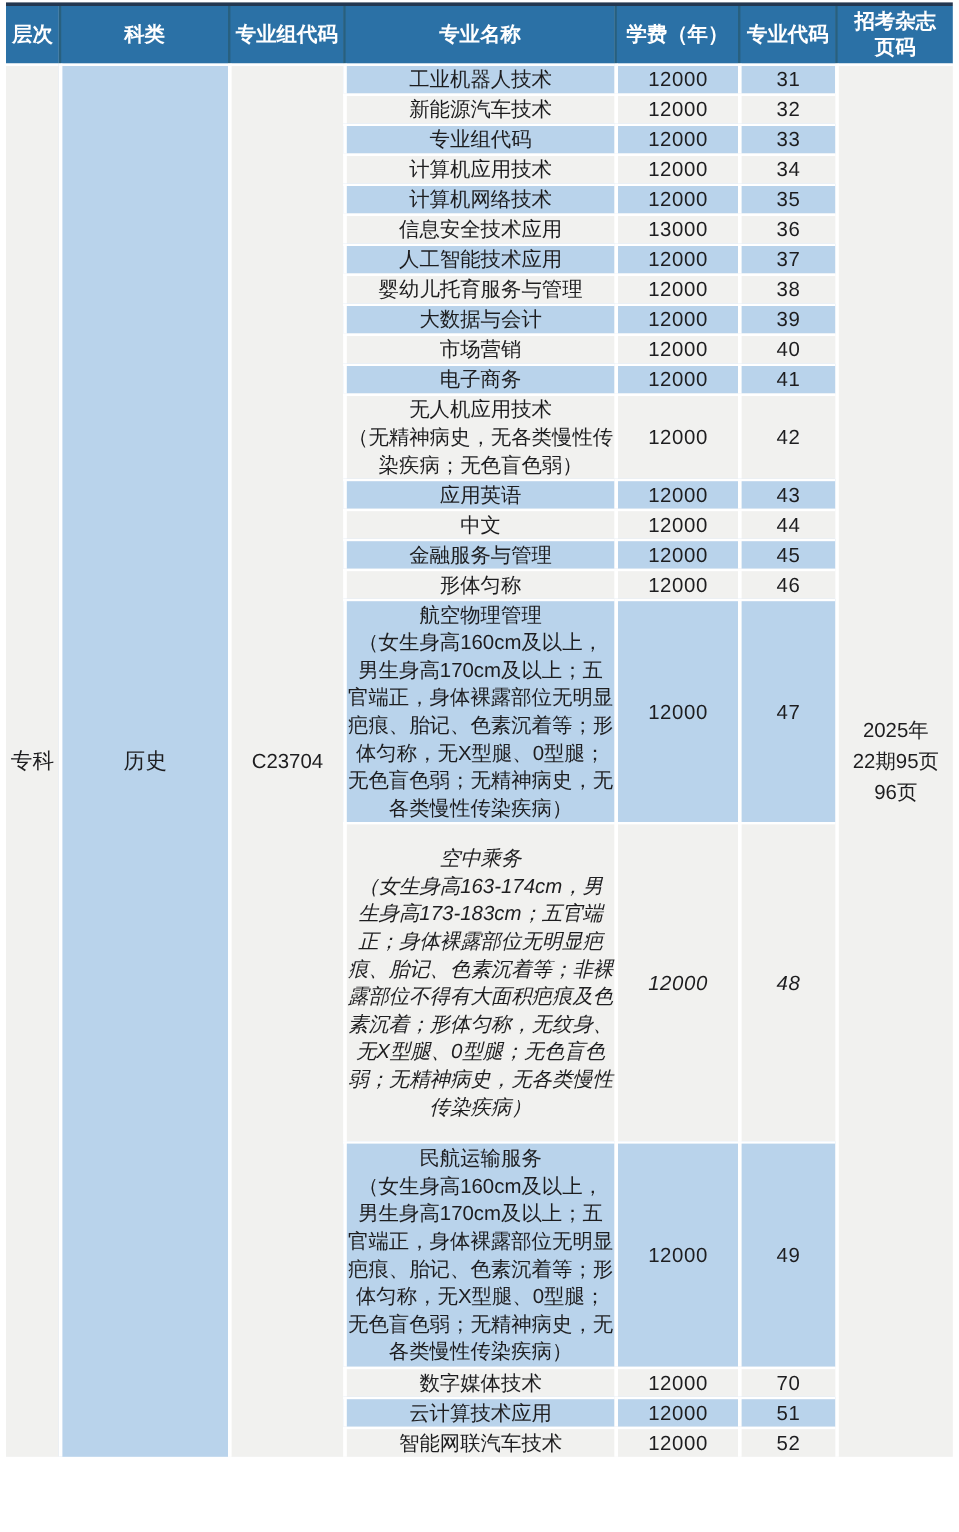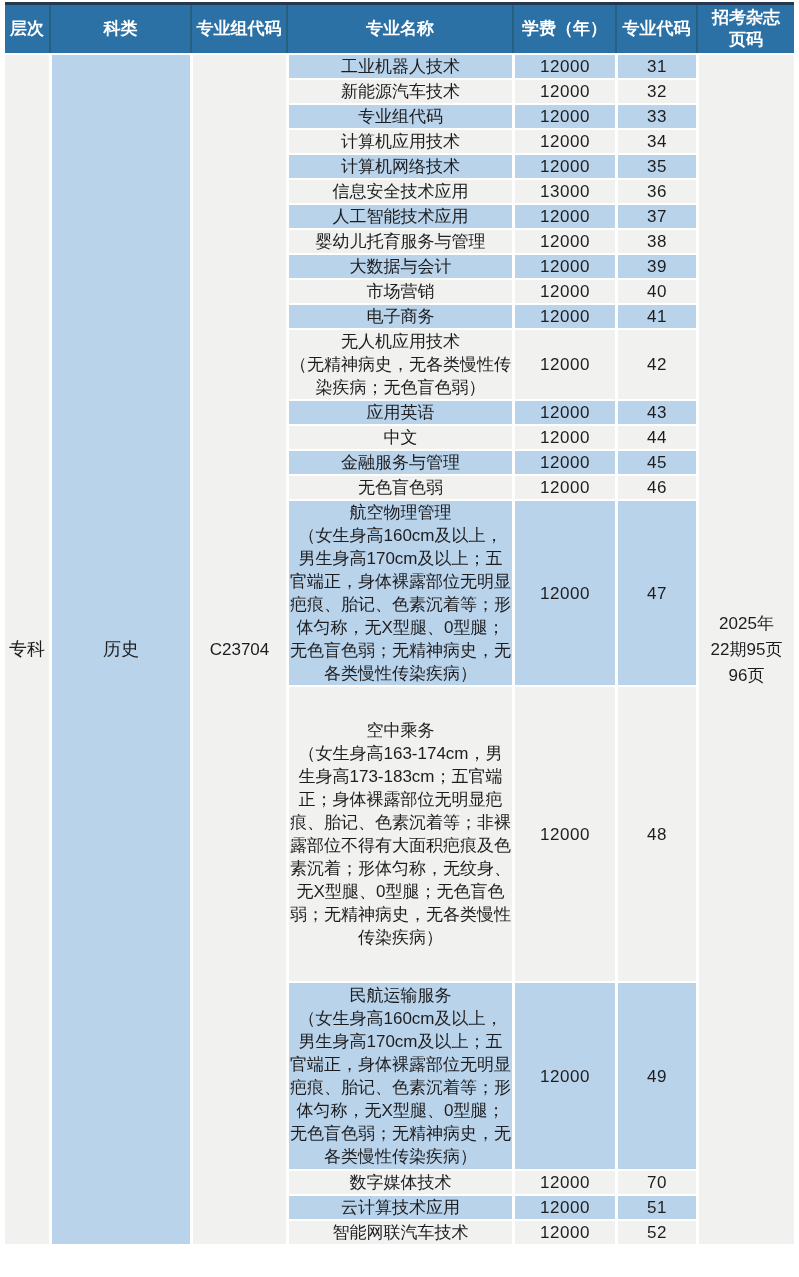--- a/index.html
+++ b/index.html
@@ -51,21 +51,21 @@
   td.mag     { background: #f1f1ef; white-space: pre-line; line-height: 26px; }
 
   tbody tr:nth-child(odd)  td.stripe { background: #b9d3eb; }
   tbody tr:nth-child(even) td.stripe { background: #f1f1ef; }
 
   td.name { white-space: pre-line; word-break: break-all; }
   td.num  { letter-spacing: 0.5px; margin-left: 37px; }
 
   tr.rh-3  td.stripe { height: 70px;  }
   tr.rh-9a td.stripe { height: 172px; }
-  tr.rh-11 td.stripe { height: 296px; }
+  tr.rh-11 td.stripe { height: 266px; font-style: italic; }
   tr.rh-9b td.stripe { height: 188px; }
 </style>
 </head>
 <body>
 
 <div class="page">
   <div class="top-rule"></div>
 
   <table class="admissions">
     <colgroup>
@@ -166,21 +166,21 @@
         <td class="stripe name">中文</td>
         <td class="stripe num">12000</td>
         <td class="stripe num">44</td>
       </tr>
       <tr>
         <td class="stripe name">金融服务与管理</td>
         <td class="stripe num">12000</td>
         <td class="stripe num">45</td>
       </tr>
       <tr>
-        <td class="stripe name">无色盲色弱</td>
+        <td class="stripe name">形体匀称</td>
         <td class="stripe num">12000</td>
         <td class="stripe num">46</td>
       </tr>
       <tr class="rh-9a">
         <td class="stripe name">航空物理管理
 （女生身高160cm及以上，男生身高170cm及以上；五官端正，身体裸露部位无明显疤痕、胎记、色素沉着等；形体匀称，无X型腿、0型腿；无色盲色弱；无精神病史，无各类慢性传染疾病）</td>
         <td class="stripe num">12000</td>
         <td class="stripe num">47</td>
       </tr>
       <tr class="rh-11">

